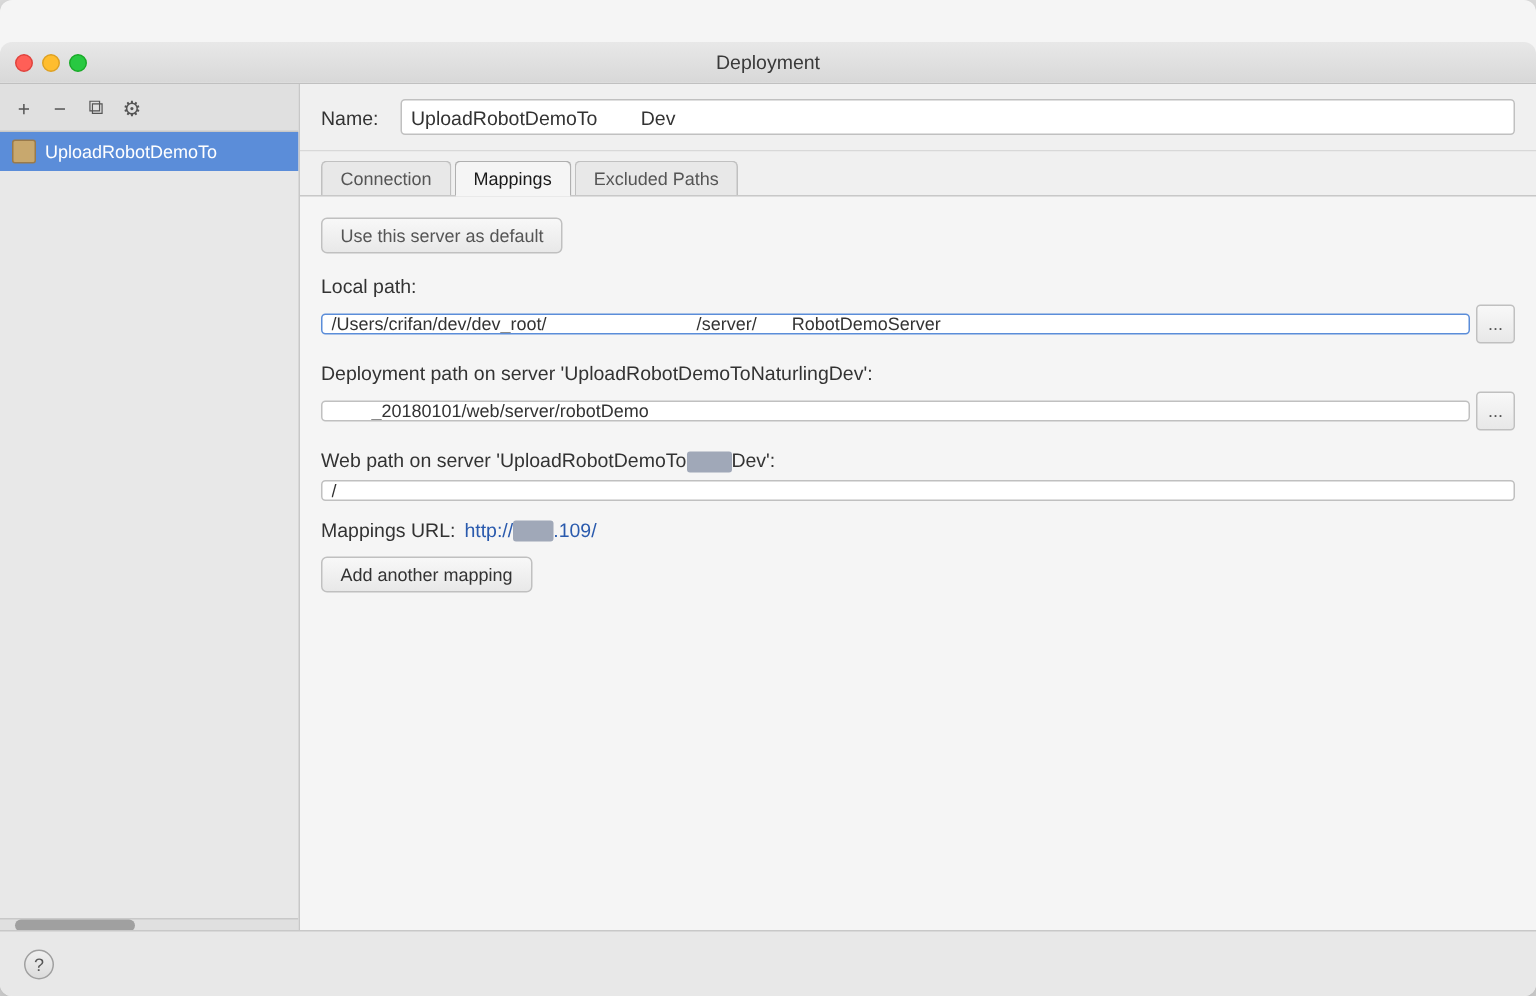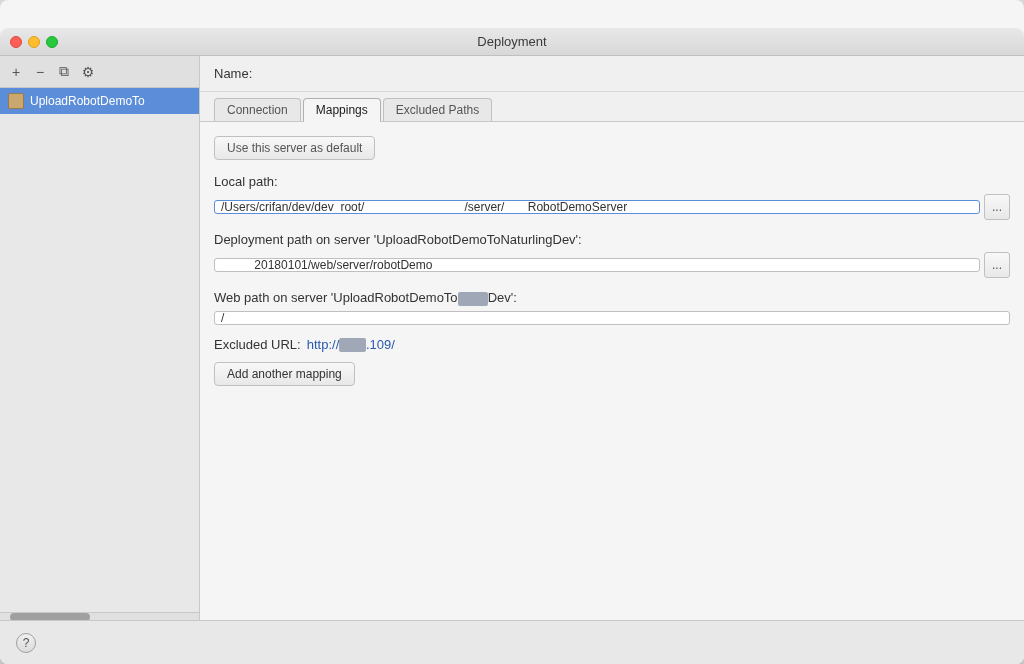--- a/index.html
+++ b/index.html
@@ -368,20 +368,21 @@
       </div>
       <div class="sidebar-scroll">
         <div class="sidebar-scrollbar"></div>
       </div>
     </div>
 
     <div class="main-content">
 
       <div class="name-row">
         <span class="name-label">Name:</span>
+        <input class="name-input" type="text" value="UploadRobotDemoTo        Dev" style="">
       </div>
 
       <div class="tabs-bar">
         <div class="tab">Connection</div>
         <div class="tab active">Mappings</div>
         <div class="tab">Excluded Paths</div>
       </div>
 
       <div class="tab-content">
         
@@ -406,21 +407,21 @@
         
         <div class="section-label">
           <span>Web path on server 'UploadRobotDemoTo</span><span class="masked-text">&nbsp;&nbsp;&nbsp;&nbsp;&nbsp;&nbsp;&nbsp;&nbsp;&nbsp;</span><span>Dev':</span>
         </div>
         <div class="input-with-btn">
           <input class="field-input no-focus" type="text" value="/" style="">
         </div>
 
         
         <div class="project-url-row">
-          <span class="url-label">Excluded URL:</span>
+          <span class="url-label">Mappings URL:</span>
           <a class="url-link">http://<span class="masked-text">&nbsp;&nbsp;&nbsp;&nbsp;&nbsp;&nbsp;&nbsp;&nbsp;</span>.109/</a>
         </div>
 
         
         <button class="add-mapping-btn">Add another mapping</button>
       </div>
     </div>
   </div>
 
   <div class="window-footer">

